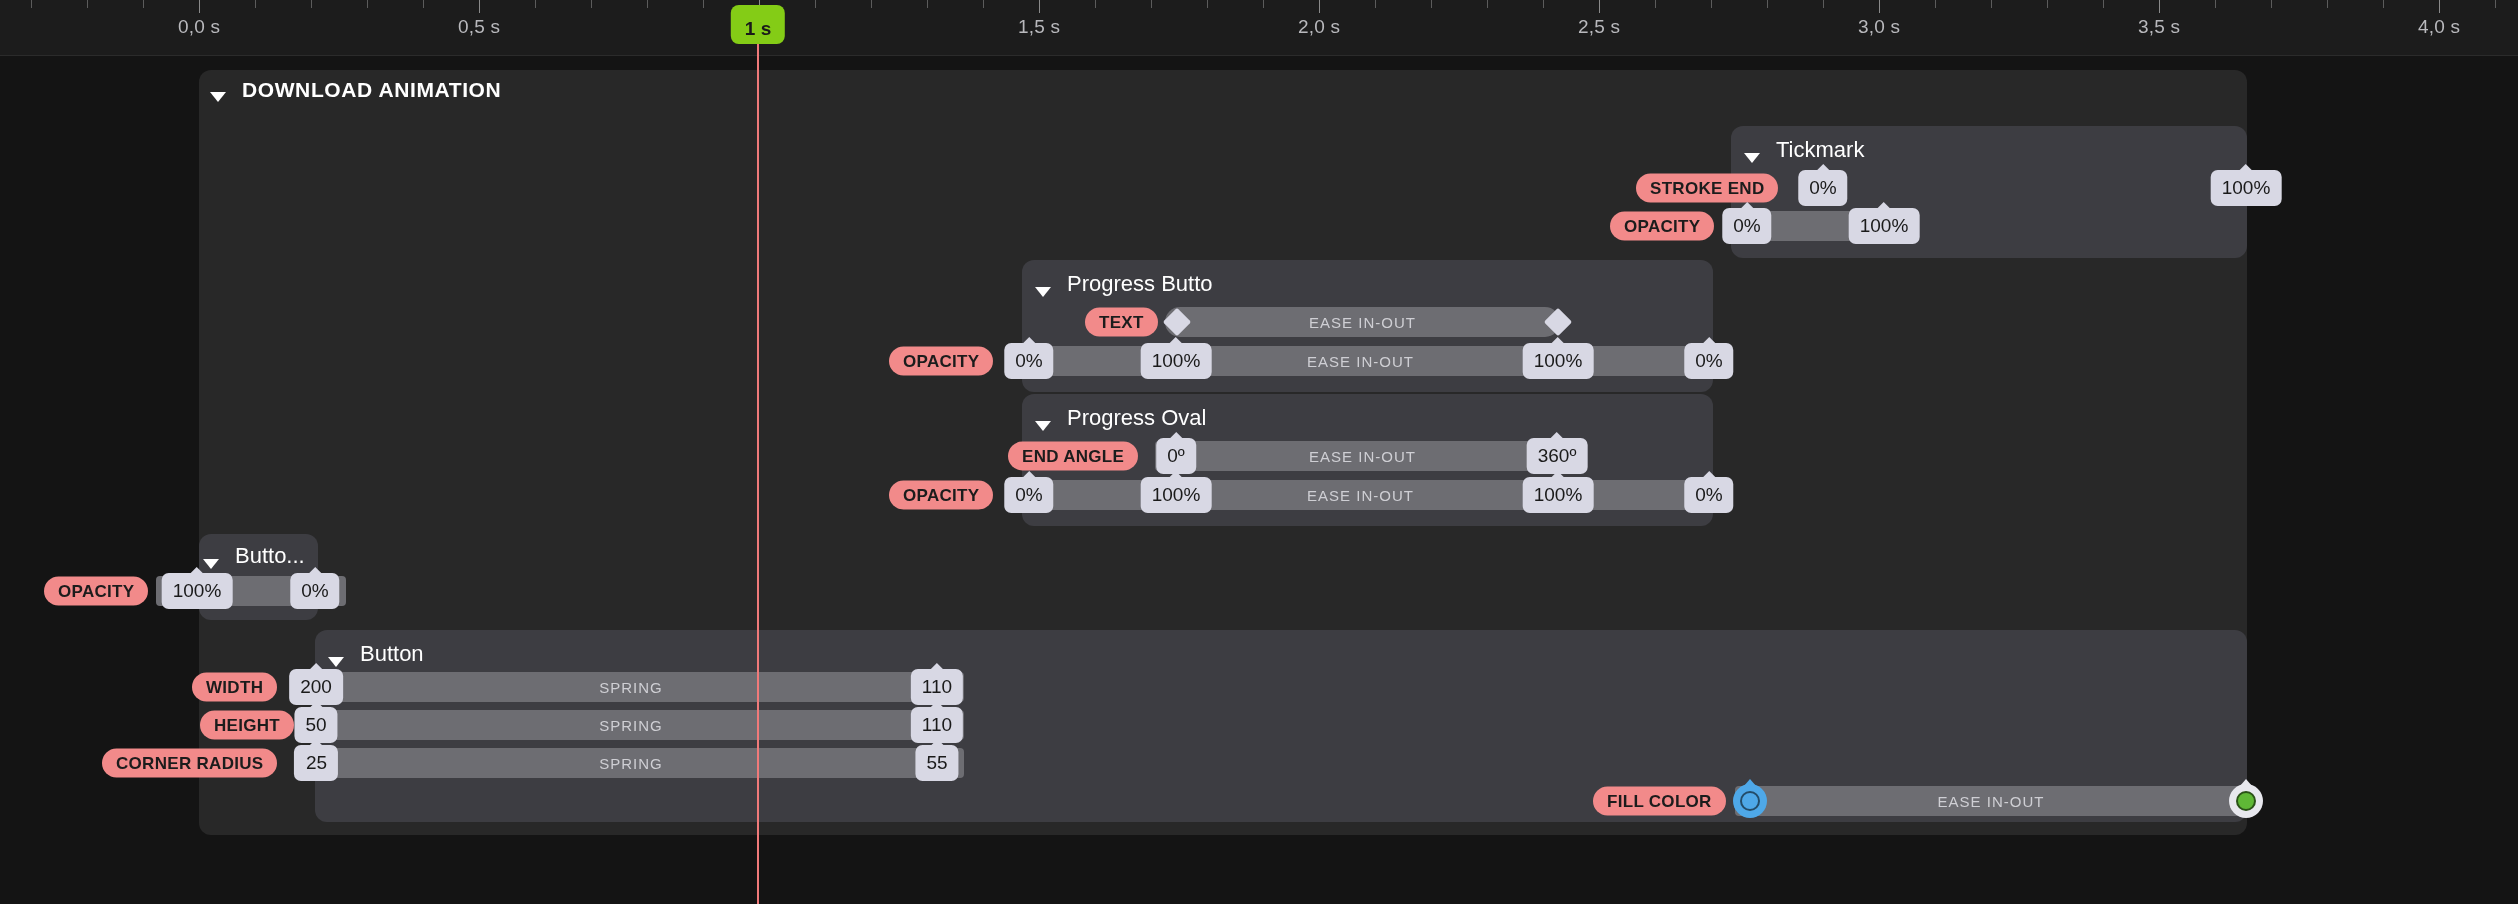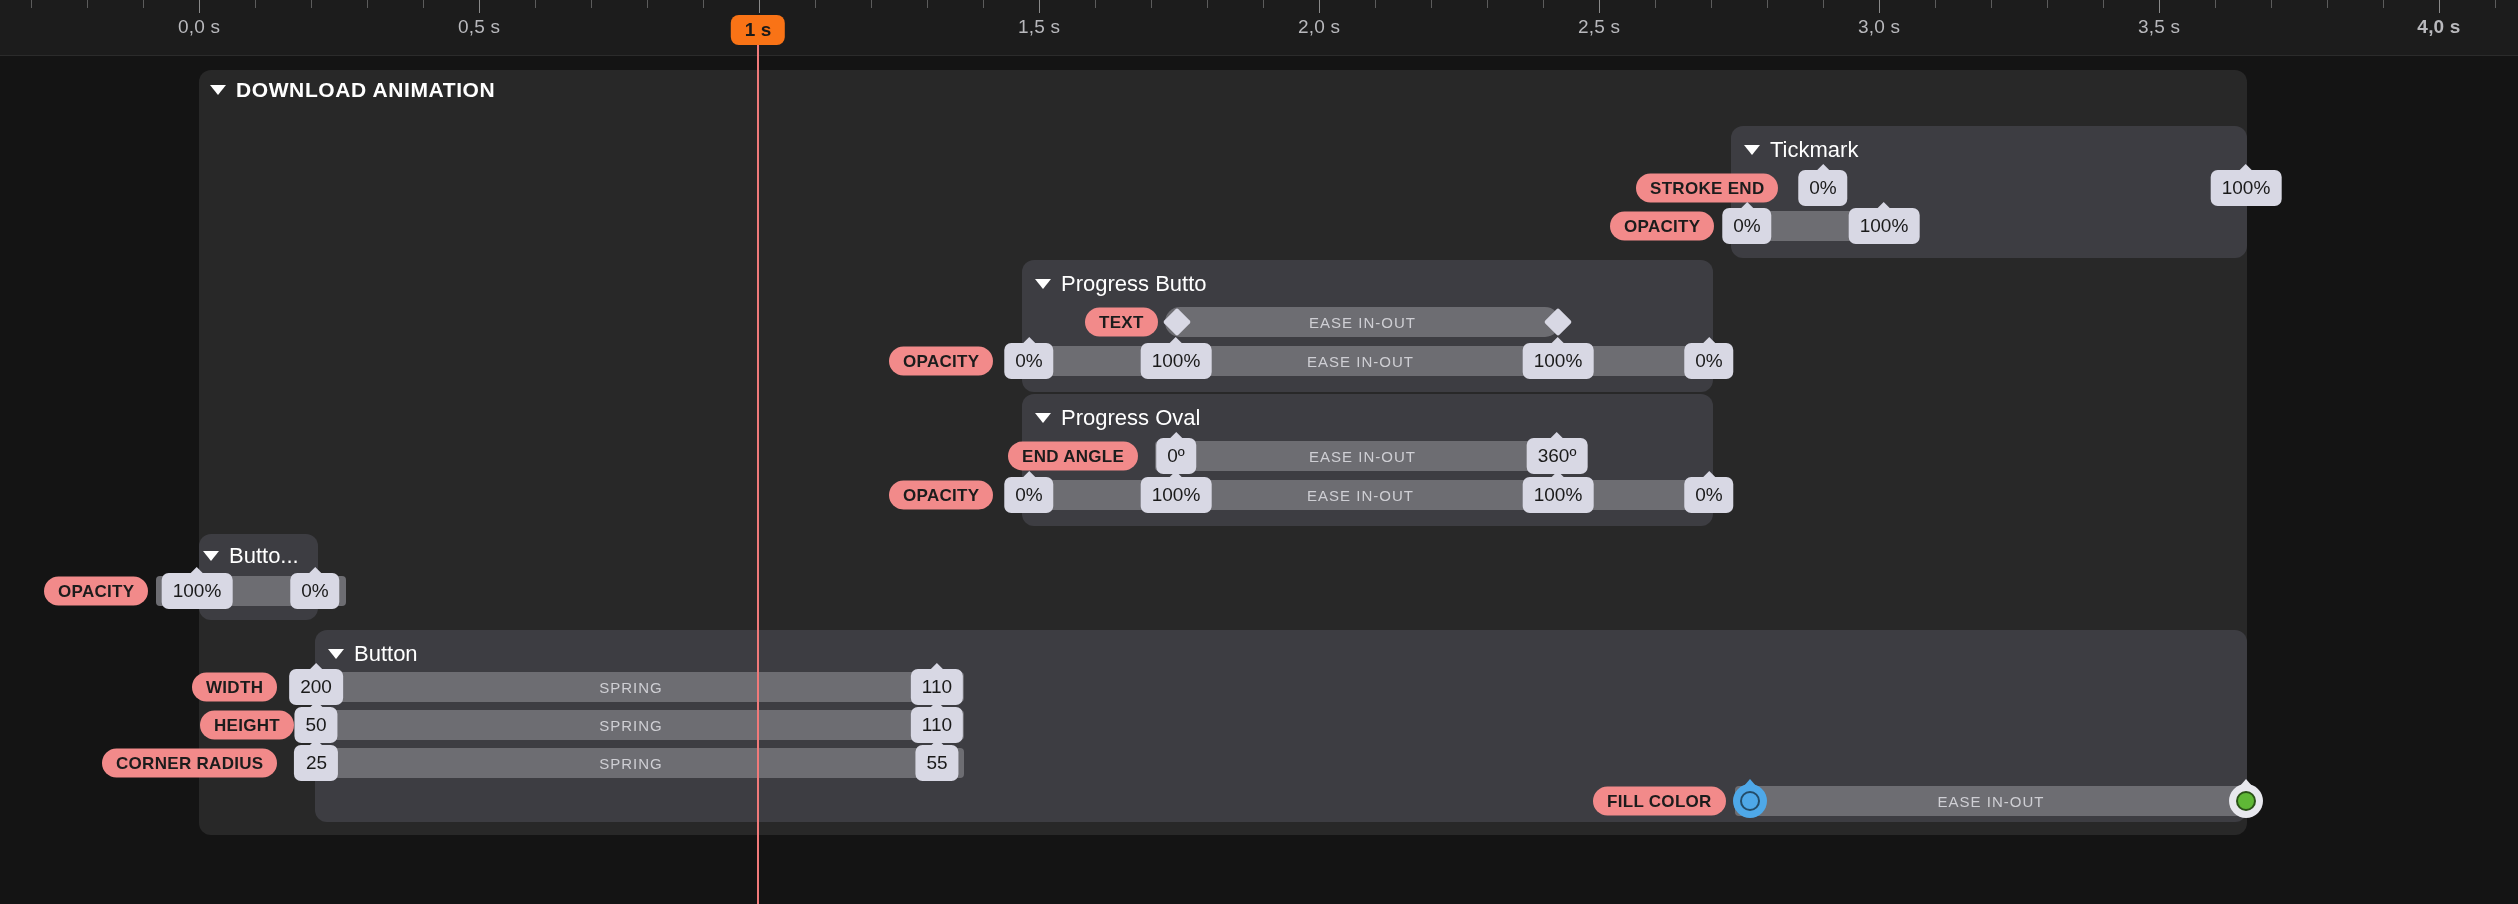--- a/index.html
+++ b/index.html
@@ -29,44 +29,44 @@
     letter-spacing: .2px;
   }
 
   
   #playhead-line {
     position: absolute; top: 40px; width: 2px; height: 864px;
     background: #f07a7a; z-index: 40;
     transform: translateX(-1px);
   }
   #playhead-chip {
-    position: absolute; top: 15px; z-index: 41;
+    position: absolute; top: 5px; z-index: 41;
     transform: translateX(-50%);
-    background: #f97316; color: #1a1a1a;
+    background: #84cc16; color: #1a1a1a;
     font-size: 19px; font-weight: bold;
-    padding: 5px 14px 6px 14px;
+    padding: 14px 14px 6px 14px;
     border-radius: 8px;
     line-height: 1;
   }
 
   
   .panel {
     position: absolute;
     background: #282828;
     border-radius: 12px;
   }
   .group {
     position: absolute;
     background: #3d3d42;
     border-radius: 12px;
   }
   .group-header {
     position: absolute;
-    display: flex; align-items: center;
-    gap: 10px;
+    display: flex; align-items: flex-end;
+    gap: 16px;
     white-space: nowrap;
     z-index: 12;
   }
   .caret {
     width: 0; height: 0;
     border-left: 8px solid transparent;
     border-right: 8px solid transparent;
     border-top: 10px solid #ffffff;
     flex: none;
   }
@@ -223,21 +223,21 @@
         <div class="tick major" style="left: 1879px;"></div>
         <div class="tick major" style="left: 2159px;"></div>
         <div class="tick major" style="left: 2439px;"></div>
         <div class="tick-label" style="left: 199px;">0,0 s</div>
         <div class="tick-label" style="left: 479px;">0,5 s</div>
         <div class="tick-label" style="left: 1039px;">1,5 s</div>
         <div class="tick-label" style="left: 1319px;">2,0 s</div>
         <div class="tick-label" style="left: 1599px;">2,5 s</div>
         <div class="tick-label" style="left: 1879px;">3,0 s</div>
         <div class="tick-label" style="left: 2159px;">3,5 s</div>
-        <div class="tick-label" style="left: 2439px; font-weight: bold;">4,0 s</div>
+        <div class="tick-label" style="left: 2439px;">4,0 s</div>
       </div>
   </div>
 
   <div id="playhead-line" style="left: 758px;"></div>
   <div id="playhead-chip" style="left: 758px;">1 s</div>
 
   <div class="panel" style="left:199px; top:70px; width:2048px; height:765px;"></div>
   <div class="group-header" style="left:210px; top:78px;">
     <span class="caret"></span>
     <span class="group-title root">DOWNLOAD ANIMATION</span>

